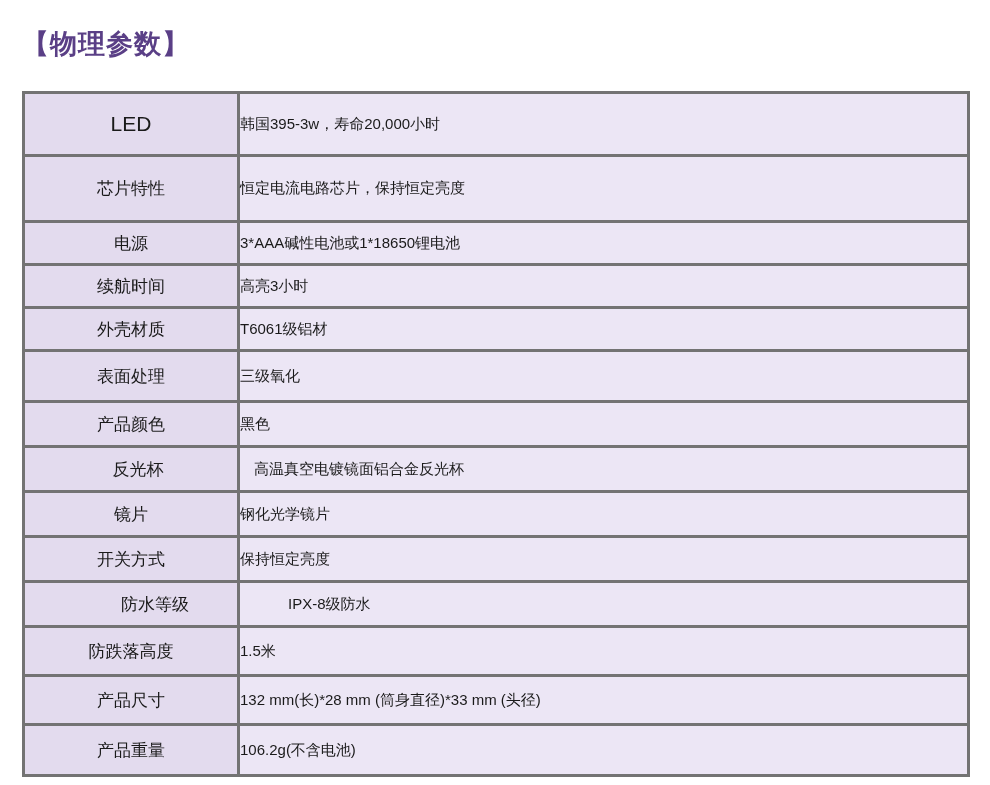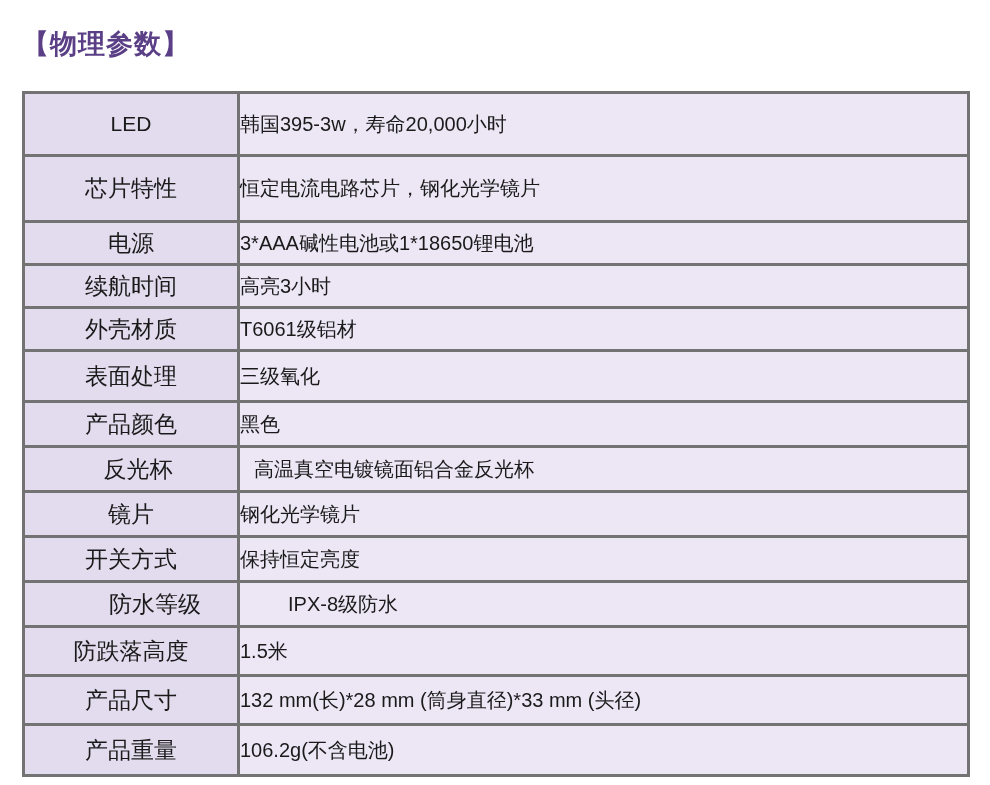--- a/index.html
+++ b/index.html
@@ -41,28 +41,28 @@
     background: #efeaf6;
   }
   .spec-table td {
     border: 3px solid #737373;
     padding: 0;
     vertical-align: middle;
   }
   .cell-label {
     width: 212px;
     text-align: center;
-    font-size: 23px;
+    font-size: 17px;
     color: #1a1a1a;
     background: #e3dbee;
     padding: 0 6px;
   }
   .cell-value {
     text-align: left;
-    font-size: 20px;
+    font-size: 15px;
     color: #1a1a1a;
     background: #ece6f5;
     padding-left: 14px;
   }
   tr.r-led .cell-label { font-size: 21px; }
   tr.r-led td { height: 60px; }
   tr.r-chip td { height: 63px; }
   tr.r-power td { height: 40px; }
   tr.r-voltage td { height: 40px; }
   tr.r-runtime td { height: 40px; }
@@ -85,21 +85,21 @@
   <div class="section-title">【物理参数】</div>
 
   <table class="spec-table">
     <tbody>
       <tr class="r-led">
         <td class="cell-label">LED</td>
         <td class="cell-value">韩国395-3w，寿命20,000小时</td>
       </tr>
       <tr class="r-chip">
         <td class="cell-label">芯片特性</td>
-        <td class="cell-value">恒定电流电路芯片，钢化光学镜片</td>
+        <td class="cell-value">恒定电流电路芯片，保持恒定亮度</td>
       </tr>
       <tr class="r-power">
         <td class="cell-label">电源</td>
         <td class="cell-value">3*AAA碱性电池或1*18650锂电池</td>
       </tr>
       <tr class="r-runtime">
         <td class="cell-label">续航时间</td>
         <td class="cell-value">高亮3小时</td>
       </tr>
       <tr class="r-shell">

